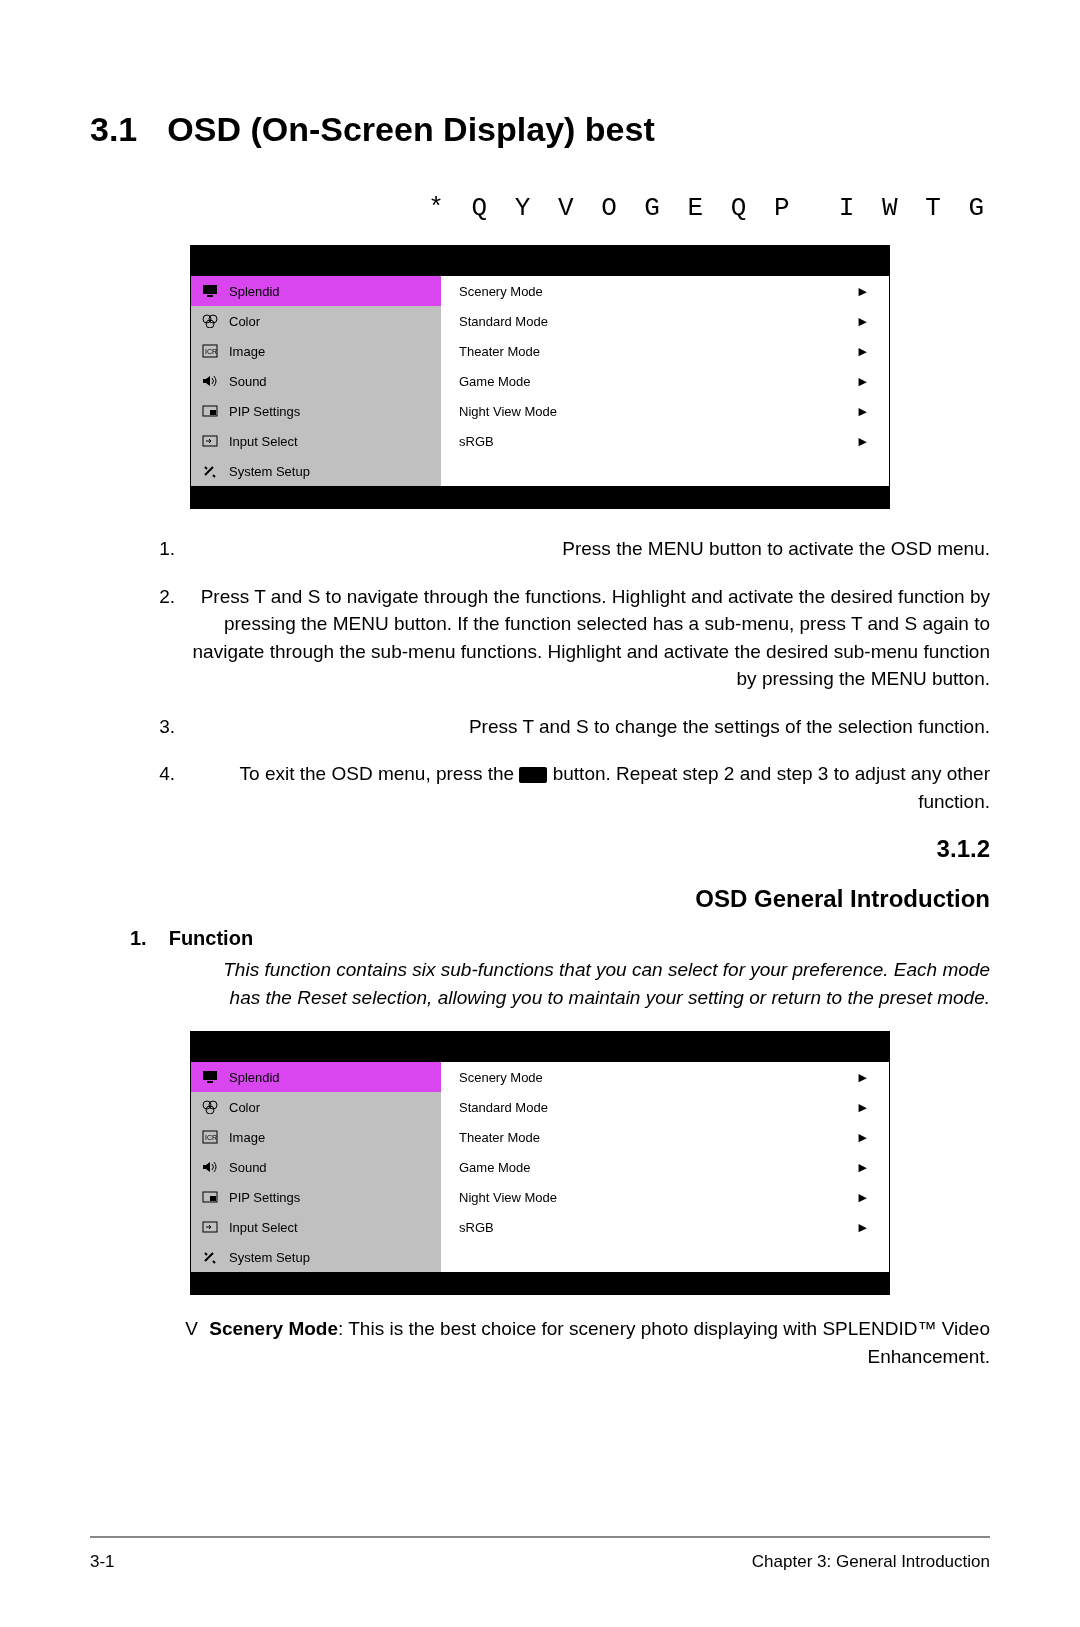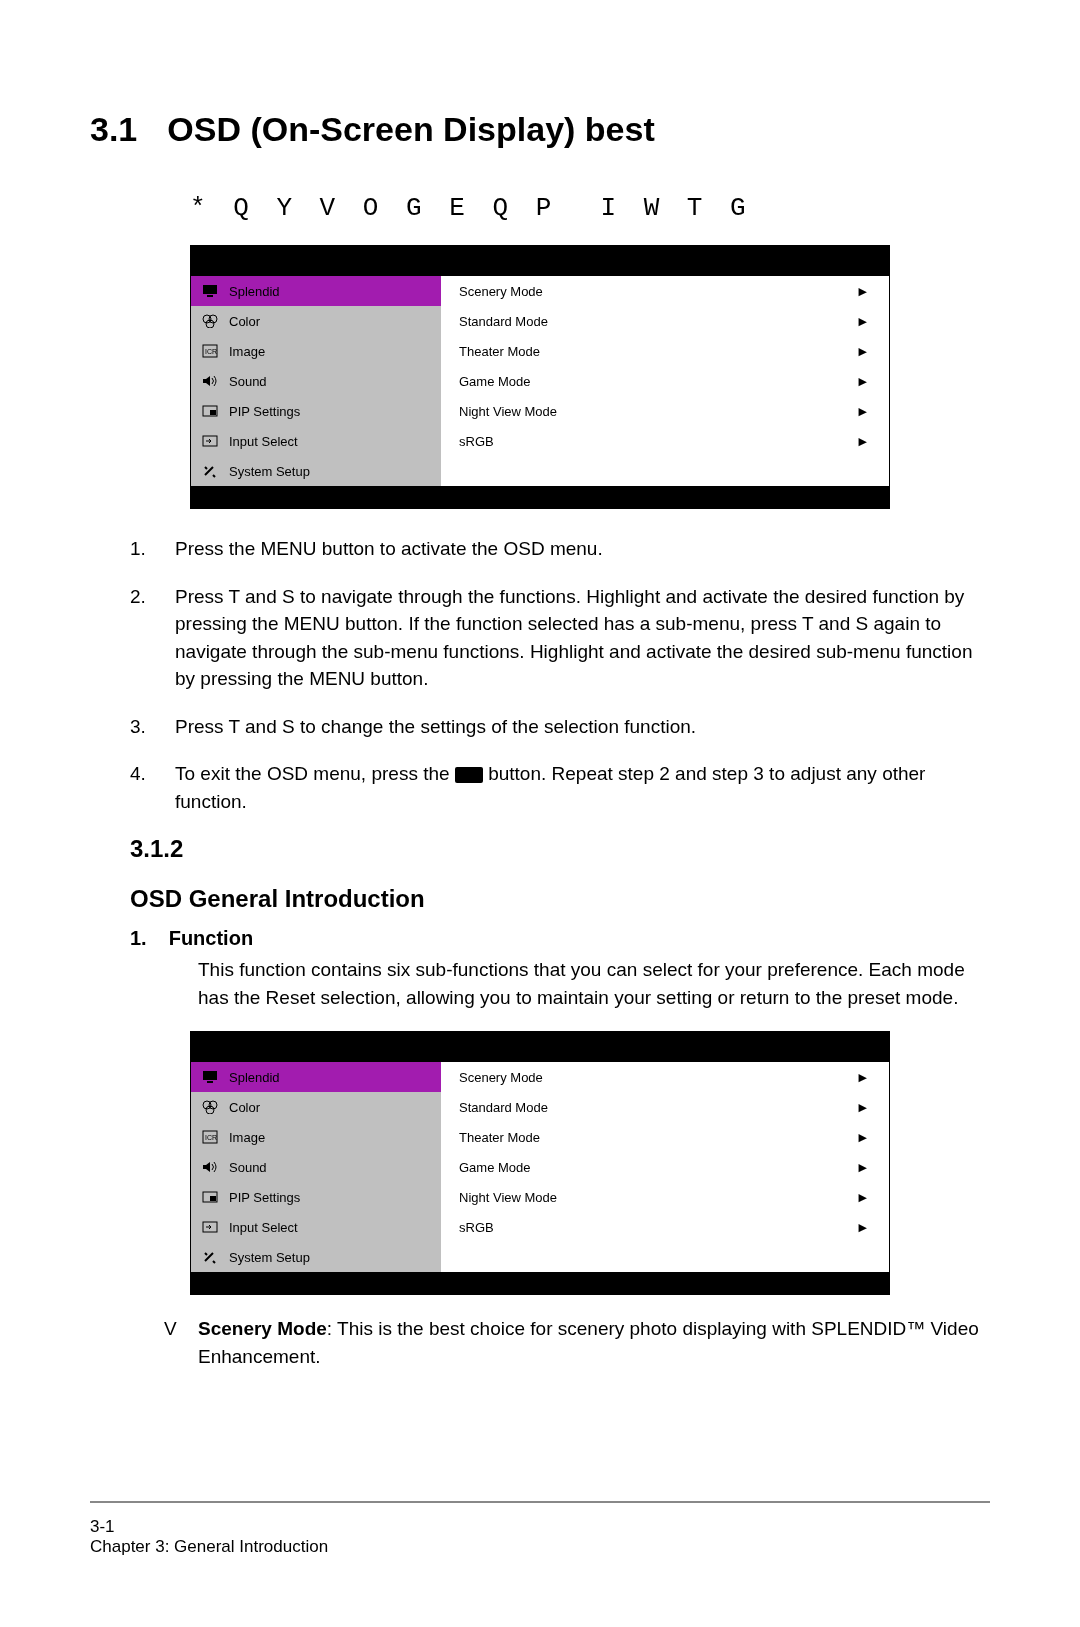--- a/index.html
+++ b/index.html
@@ -1,43 +1,43 @@
 <!DOCTYPE html>
 <html><head>
 <meta charset="utf-8">
 <style>
   * { margin:0; padding:0; box-sizing:border-box; }
   body { background:#fff; font-family:Arial,Helvetica,sans-serif; color:#000; }
-  .page { width:1080px; height:1627px; margin:0 auto; padding:110px 90px 0 90px; position:relative; }
+  .page { width:1080px; height:1627px; margin:0 auto; padding:110px 90px 0 90px; position:relative;text-align:right; }
   .h1row { display:flex; gap:30px; margin-bottom:8px; }
   .h1num { font-size:34px; font-weight:bold; }
   .h1txt { font-size:34px; font-weight:bold; }
   .sub { font-size:26px; letter-spacing:6px; margin-left:100px; margin-bottom:22px; font-family:"Courier New",monospace;margin-top:44px; }
   .osd { width:700px; margin:0 auto 20px auto; border:1px solid #000; }
   .osd-top { height:30px; background:#000; }
   .osd-body { display:flex; background:#c0c0c0; }
   .osd-left { width:250px; }
   .osd-right { flex:1; background:#fff; }
   .lrow { height:30px; display:flex; align-items:center; gap:10px; padding:0 10px; font-size:13px; }
-  .lrow.sel { background:#a21caf; color:#000; }
+  .lrow.sel { background:#d946ef; color:#000; }
   .licon { width:18px; height:14px; display:flex; align-items:center; justify-content:center; }
   .rrow { height:30px; display:flex; align-items:center; justify-content:space-between; padding:0 22px 0 18px; font-size:13px; }
   .arrow { font-size:11px; }
   .osd-bot { height:22px; background:#000; }
   .list { margin:26px 0 0 40px; }
   .li { display:flex; margin-bottom:20px; font-size:19px; line-height:1.45; }
   .lin { width:45px; flex-shrink:0; }
   .lit { flex:1; }
   .blk { display:inline-block; width:28px; height:16px; background:#000; vertical-align:middle; border-radius:2px; }
   .h2row { display:flex; gap:22px; margin:16px 0 14px 40px; font-size:24px; font-weight:bold;flex-direction:column; }
   .h3row { display:flex; gap:22px; margin:0 0 6px 40px; font-size:20px; font-weight:bold; }
-  .para { margin:0 0 20px 108px; font-size:19px; line-height:1.45; }
+  .para { margin:0 0 20px 108px; font-size:19px; line-height:1.45;font-style:italic; }
   .bullet { display:flex; margin:14px 0 0 74px; font-size:19px; line-height:1.45; }
   .bullet .bi { width:34px; flex-shrink:0; }
-  .footer { position:absolute; bottom:70px; left:90px; right:90px; border-top:2px solid #888; padding-top:14px; display:flex; justify-content:space-between; font-size:17px;flex-direction:column; }
+  .footer { position:absolute; bottom:55px; left:90px; right:90px; border-top:2px solid #888; padding-top:14px; display:flex; justify-content:space-between; font-size:17px; }
 </style>
 </head>
 <body>
 
 <div class="page">
 
   <div class="h1row">
     <div class="h1num">3.1</div>
     <div class="h1txt">OSD (On-Screen Display) best</div>
   </div>

